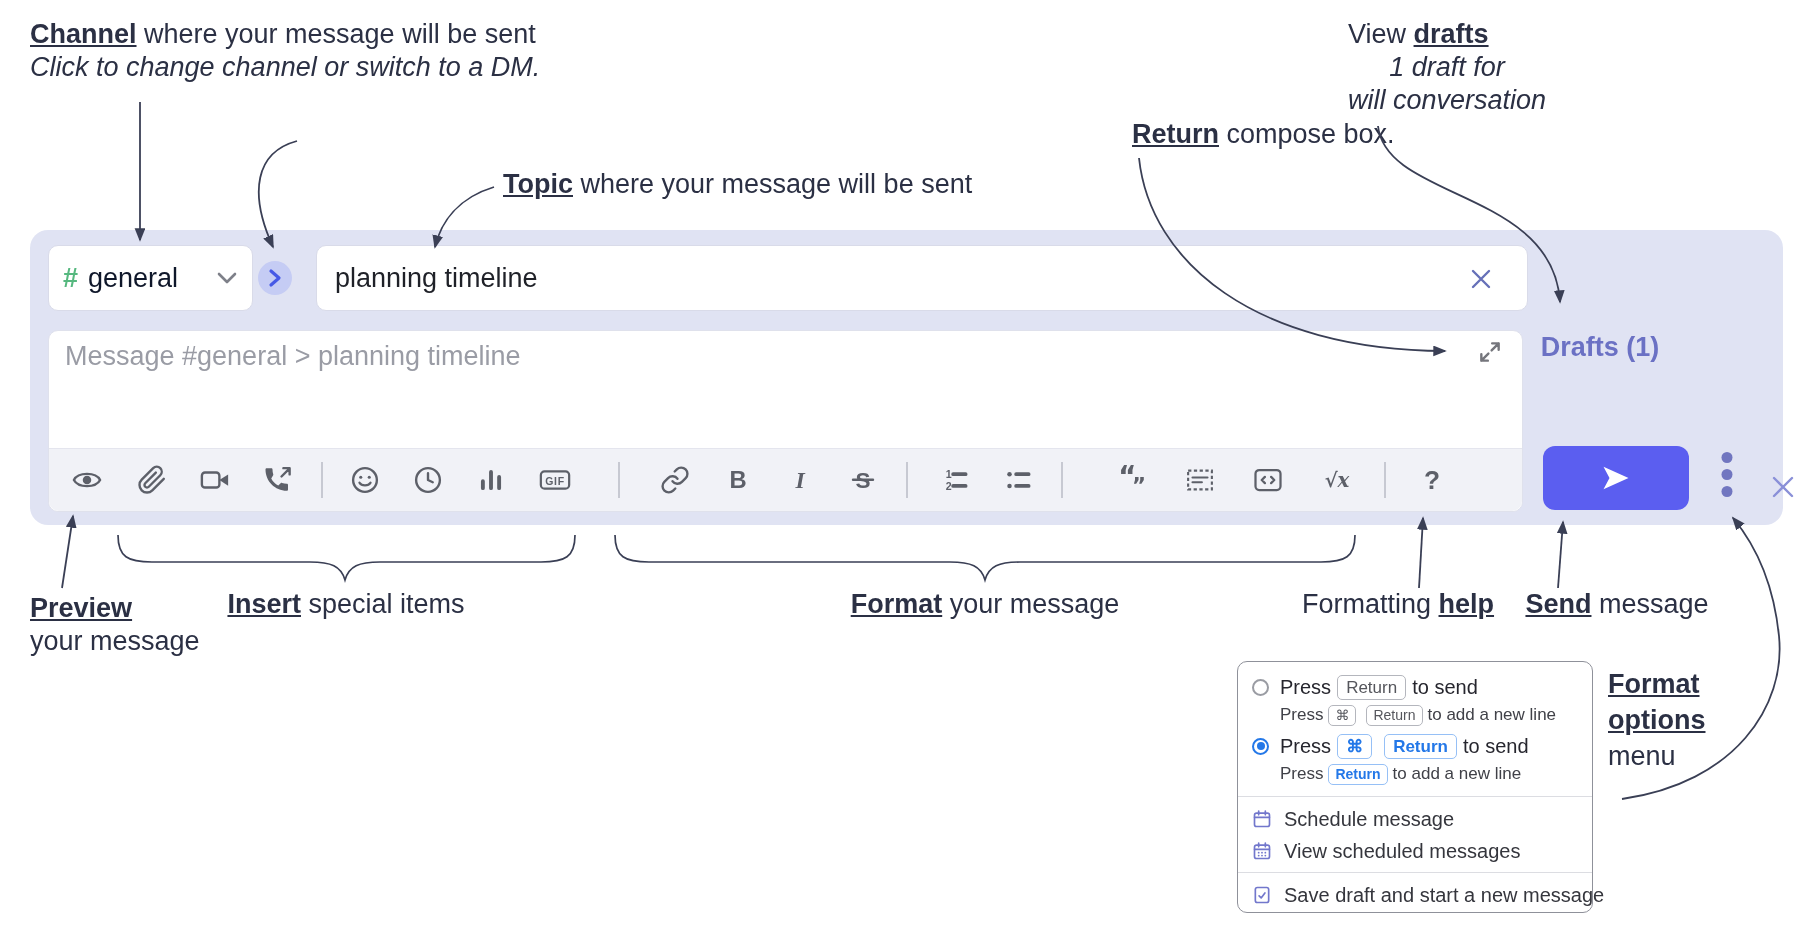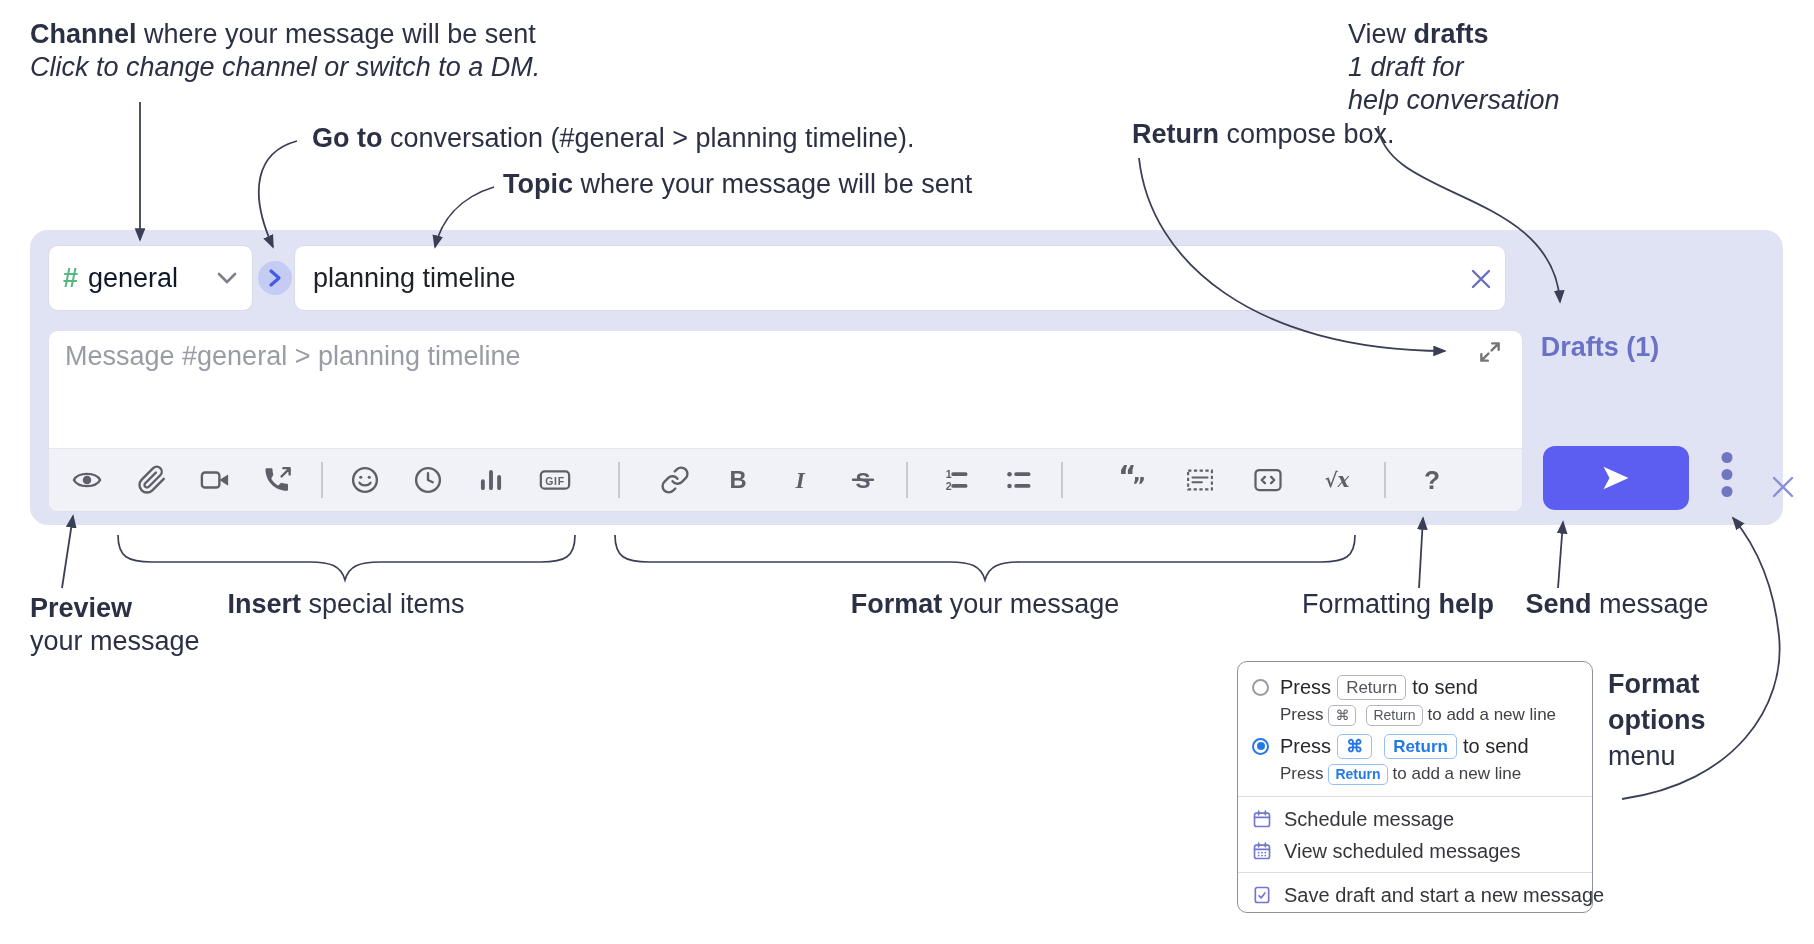--- a/index.html
+++ b/index.html
@@ -1,32 +1,32 @@
 <!DOCTYPE html>
 <html><head>
 <meta charset="utf-8">
 <style>
   html,body{margin:0;padding:0;background:#fff;}
   #canvas{position:relative;width:1814px;height:944px;background:#fff;overflow:hidden;
           font-family:"Liberation Sans",sans-serif;color:#2b3044;}
   .ann{position:absolute;font-size:27px;line-height:33px;color:#2b3044;white-space:nowrap;}
-  .ann b{font-weight:700;}
-  .it{font-style:italic;}
+  .ann b{font-weight:700;text-decoration:underline;}
+  .it{font-style:italic;text-align:center;}
   .center{transform:translateX(-50%);text-align:left;}
   
   #composebox{position:absolute;left:30px;top:230px;width:1753px;height:295px;
               background:#e0e3f3;border-radius:18px;}
   #channel-select{position:absolute;left:48px;top:245px;width:205px;height:66px;
                   display:flex;align-items:center;padding:0 14px;box-sizing:border-box;
                   background:#fff;border:1px solid #d9dbe9;border-radius:10px;cursor:pointer;}
   #channel-hash{color:#56b87f;font-weight:700;font-size:27px;}
   #channel-name{margin-left:10px;font-size:27px;color:#0f172a;}
   #goto-btn{position:absolute;left:258px;top:261px;width:34px;height:34px;border-radius:50%;
             background:#c5ccf4;display:flex;align-items:center;justify-content:center;cursor:pointer;}
-  #topic-input{position:absolute;left:294px;top:245px;width:1212px;height:66px;
+  #topic-input{position:absolute;left:316px;top:245px;width:1212px;height:66px;
                border:1px solid #d9dbe9;border-radius:10px;background:#fff;
                font-family:"Liberation Sans",sans-serif;font-size:27px;color:#1f2128;
                padding:0 60px 0 18px;box-sizing:border-box;outline:none;}
   #topic-clear{position:absolute;left:1468px;top:266px;width:26px;height:26px;cursor:pointer;}
   #compose-close{position:absolute;left:1740px;top:244px;width:26px;height:26px;cursor:pointer;}
   #message-panel{position:absolute;left:48px;top:330px;width:1475px;height:182px;
                  background:#fff;border:1px solid #dfe1ec;border-radius:10px;box-sizing:border-box;}
   #message-input{position:absolute;left:14px;top:8px;width:1350px;height:96px;border:none;outline:none;
                  resize:none;font-family:"Liberation Sans",sans-serif;font-size:27px;color:#1f2128;background:transparent;}
   #message-input::placeholder{color:#9a9ca5;}
@@ -84,36 +84,33 @@
       <path d="M 118,535 C 118,557 128,562 152,562 L 310,562 C 331,562 341,566 345,580 C 349,566 359,562 380,562 L 541,562 C 565,562 575,557 575,535" stroke-width="1.7"></path>
       <path d="M 615,535 C 615,557 625,562 649,562 L 950,562 C 971,562 981,566 985,580 C 989,566 999,562 1020,562 L 1321,562 C 1345,562 1355,557 1355,535" stroke-width="1.7"></path>
     </g>
   </svg>
 
   <div class="ann" style="left:30px;top:18px">
     <div><b>Channel</b><span> where your message will be sent</span></div>
     <div class="it">Click to change channel or switch to a DM.</div>
   </div>
 
-  <div class="ann" style="left:312px;top:122px">
-    <b>Go to</b><span> conversation (#general &gt; planning timeline).</span>
-  </div>
 
   <div class="ann" style="left:503px;top:168px">
     <b>Topic</b><span> where your message will be sent</span>
   </div>
 
   <div class="ann" style="left:1132px;top:118px">
     <b>Return</b><span> compose box.</span>
   </div>
 
   <div class="ann" style="left:1348px;top:18px">
     <div><span>View </span><b>drafts</b></div>
     <div class="it">1 draft for</div>
-    <div class="it">help conversation</div>
+    <div class="it">will conversation</div>
   </div>
 
   <div class="ann" style="left:30px;top:592px">
     <div><b>Preview</b></div>
     <div>your message</div>
   </div>
 
   <div class="ann center" style="left:346px;top:588px">
     <b>Insert</b><span> special items</span>
   </div>

